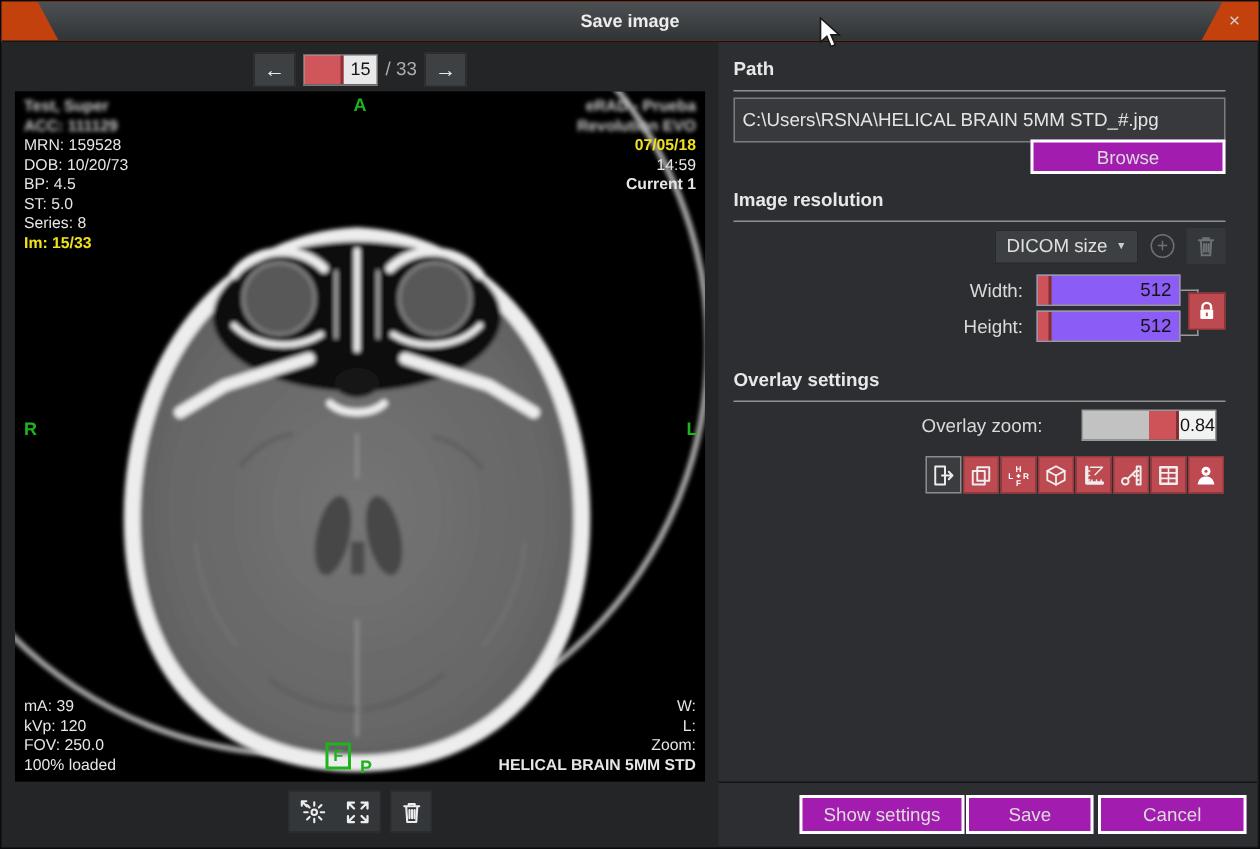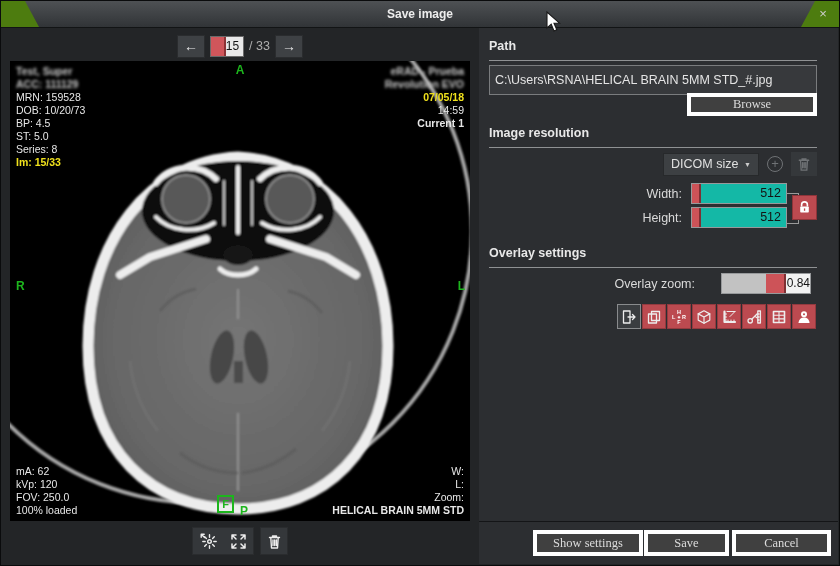--- a/index.html
+++ b/index.html
@@ -2,38 +2,38 @@
 <html><head>
 <meta charset="utf-8">
 <style>
   * { box-sizing: border-box; margin: 0; padding: 0; }
   html,body { width:840px; height:566px; overflow:hidden; }
   body { background:#131416; font-family:"Liberation Sans",sans-serif; position:relative; }
 
   .window { position:absolute; inset:0; background:#232527; border:1px solid #0a0b0c; }
 
   
-  .titlebar { position:absolute; top:0; left:0; right:0; height:27px; background:#4d7c0f; box-shadow: inset 0 -1px #121415; padding-left: 42px; }
+  .titlebar { position:absolute; top:0; left:0; right:0; height:27px; background:#c2410c; box-shadow: inset 0 -1px #121415; padding-left: 42px; }
   .titlebar .trap { position:absolute; left:24px; right:24px; top:0; bottom:1px;
     background:linear-gradient(#4e5154,#313437);
     clip-path:polygon(0 0,100% 0,calc(100% - 14px) 100%,14px 100%); }
   .title { position:absolute; left:0; right:0; top:0; height:26px; line-height:26px; text-align:center;
     font-size:12px; font-weight:bold; color:#ededed; }
   .close-btn { position:absolute; right:7px; top:4px; width:18px; height:18px; line-height:17px; text-align:center;
     color:#cfcfcf; font-size:13px; cursor:default; }
 
   
   .left-pane  { position:absolute; left:1px; top:27px; width:477px; bottom:1px; background:#232527; }
   .right-pane { position:absolute; left:478px; top:27px; right:1px; bottom:1px; background:#2c2e31; }
 
   
   .nav-row { position:absolute; left:8px; top:6px; width:460px; height:24px; display:flex; justify-content:center; align-items:center; gap:5px; }
   .nav-btn { width:28px; height:23px; background:#3e4144; border:1px solid #2a2c2e; color:#e8e8e8;
     font-size:14px; line-height:20px; text-align:center; }
-  .page-spinner { width:34px; height:21px; background:#e9e9e9; border:1px solid #6a6a6a; display:flex; }
+  .page-spinner { width:50px; height:21px; background:#e9e9e9; border:1px solid #6a6a6a; display:flex; }
   .page-spinner .fill { width:26px; background:#d0565b; border-right:2px solid #8c3236; }
   .page-spinner .val { flex:1; color:#151515; font-size:12px; line-height:19px; text-align:right; padding-right:4px; }
   .nav-total { color:#aeaeae; font-size:12.5px; }
 
   
   .viewport { position:absolute; left:8px; top:33px; width:460px; height:460px; background:#000; }
   .viewport svg.scan { position:absolute; inset:0; }
   .ov { position:absolute; font-size:10.5px; line-height:13px; color:#e6e6e6; }
   .ov div { white-space:nowrap; }
   .ov-tl { left:6px; top:4px; }
@@ -58,37 +58,37 @@
   .trash-btn { width:28px; height:28px; background:#34373a; border:1px solid #2a2c2e; display:grid; place-items:center; }
 
   
   .sec-h { position:absolute; left:10px; right:21px; font-size:12.5px; font-weight:bold; color:#e8e8e8;
     border-bottom:1px solid #8f9193; padding-bottom:7px; }
   .sec-path { top:11px; } .sec-res { top:98px; } .sec-ovl { top:218px; }
 
   .path-input { position:absolute; left:10px; right:21px; top:37px; height:22px;
     background:#37393c; border:1px solid #7a7c7e; color:#e4e4e4; font-size:12.5px; padding:14px 5px;
     font-family:"Liberation Sans",sans-serif; }
-  .btn { background:#404040; border:4px solid #ffffff; color:#dcdcdc; font-size:12.5px;
-    font-family:Liberation Serif, serif; }
+  .btn { background:#a21caf; border:2px solid #ffffff; color:#dcdcdc; font-size:12.5px;
+    font-family:Liberation Sans, sans-serif; }
   .browse-btn { position:absolute; right:21px; top:65px; width:130px; height:23px; }
 
   .preset-row { position:absolute; right:21px; top:124px; height:24px; display:flex; align-items:center; gap:5px; }
   .dropdown { width:96px; height:23px; background:#3d4043; border:1px solid #27292b; display:flex; align-items:center;
     padding:0 7px; color:#e0e0e0; font-size:12.5px; }
   .dropdown .chev { margin-left:auto; font-size:7px; color:#cccccc; }
   .plus-btn { width:22px; height:22px; display:grid; place-items:center; }
   .plus-btn span { width:16px; height:16px; border:1.5px solid #6f7275; border-radius:50%;
     color:#6f7275; font-size:13px; line-height:13px; text-align:center; }
   .trash-disabled { width:26px; height:24px; background:#35383b; display:grid; place-items:center; }
 
   .dim-row { position:absolute; right:51px; display:flex; align-items:center; gap:9px; }
   .row-width { top:155px; } .row-height { top:179px; }
   .dim-label { font-size:12.5px; color:#dadada; }
-  .spin { width:96px; height:21px; background:#14b8a6; border:1px solid #97999b; display:flex; }
+  .spin { width:96px; height:21px; background:#8b5cf6; border:1px solid #97999b; display:flex; }
   .spin .fill { width:9px; background:#cd5358; border-right:2px solid #7e3034; }
   .spin .val { flex:1; text-align:right; padding-right:5px; font-size:12.5px; color:#141414; line-height:19px; }
 
   .bracket { position:absolute; top:165px; right:39px; width:12px; height:31px;
     border-top:1px solid #9a9a9a; border-right:1px solid #9a9a9a; border-bottom:1px solid #9a9a9a; }
   .lock-btn { position:absolute; top:167px; right:21px; width:25px; height:25px;
     background:#bc4a50; border:1px solid #8e3439; display:grid; place-items:center; }
 
   .zoom-row { position:absolute; right:27px; top:245px; display:flex; align-items:center; gap:26px; }
   .zoom-label { font-size:12.5px; color:#dadada; }
@@ -201,21 +201,21 @@
 
       <div class="ov ov-tr">
         <div class="blurred">eRAD - Prueba</div>
         <div class="blurred">Revolution EVO</div>
         <div class="yellow">07/05/18</div>
         <div>14:59</div>
         <div class="bold-w">Current 1</div>
       </div>
 
       <div class="ov ov-bl">
-        <div>mA: 62</div>
+        <div>mA: 39</div>
         <div>kVp: 120</div>
         <div>FOV: 250.0</div>
         <div>100% loaded</div>
       </div>
 
       <div class="ov ov-br">
         <div>W:</div>
         <div>L:</div>
         <div>Zoom:</div>
         <div class="bold-w">HELICAL BRAIN 5MM STD</div>

